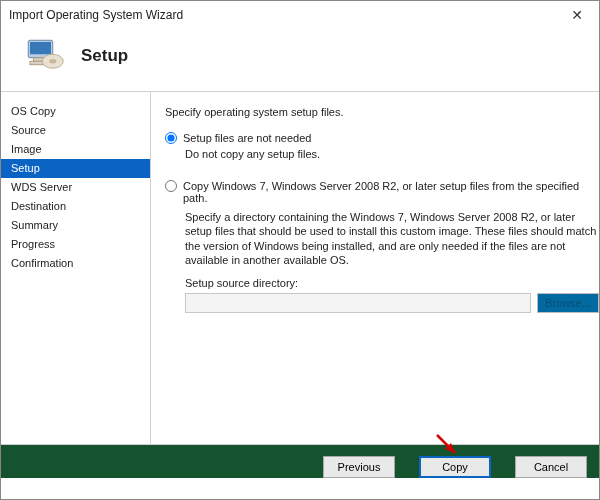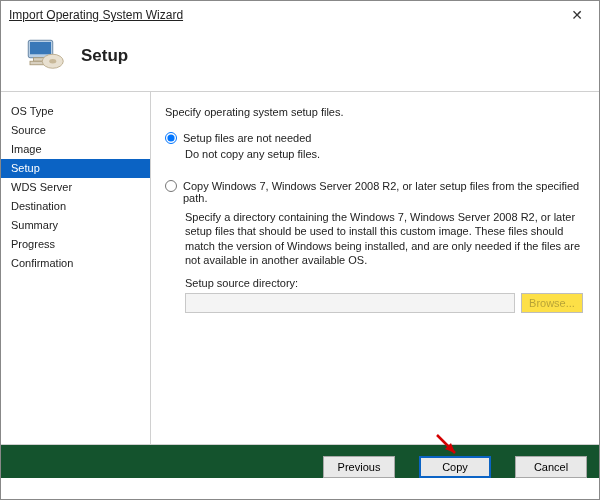--- a/index.html
+++ b/index.html
@@ -1,38 +1,38 @@
 <!DOCTYPE html>
 <html><head>
 <meta charset="utf-8">
 <style>
   * { box-sizing: border-box; margin: 0; padding: 0; font-family: "Segoe UI", Tahoma, sans-serif; }
   body { width: 600px; height: 500px; background: #fff; border: 1px solid #888; position: relative; overflow: hidden; }
   .titlebar { height: 28px; display: flex; align-items: center; padding: 0 8px; font-size: 12px; color: #222; }
-  .titlebar .title { flex: 1; text-decoration: underline; }
+  .titlebar .title { flex: 1; }
   .titlebar .close { width: 28px; text-align: center; font-size: 14px; color: #333; }
   .header { display: flex; align-items: center; padding: 6px 16px 14px 22px; }
   .header .icon { width: 42px; height: 42px; margin-right: 16px; }
   .header h1 { font-size: 17px; font-weight: 700; color: #222; }
   .hr { height: 1px; background: #d0d0d0; }
   .content { display: flex; height: 352px; }
   .sidebar { width: 150px; border-right: 1px solid #d0d0d0; padding-top: 10px; }
   .sidebar .item { font-size: 11px; padding: 2px 10px; color: #222; line-height: 15px; cursor: default; }
   .sidebar .item.selected { background: #0b63c4; color: #fff; }
-  .main { flex: 1; padding: 14px 16px 10px 14px; font-size: 11px; color: #222; }
+  .main { flex: 1; padding: 14px 0 10px 14px; font-size: 11px; color: #222; }
   .instr { margin-bottom: 14px; }
   .radiogroup { margin-bottom: 20px; }
   .radio-row { display: flex; align-items: flex-start; margin-bottom: 4px; }
   .radio-row input[type=radio] { margin-right: 6px; width: 12px; height: 12px; }
   .sub { margin-left: 20px; color: #222; }
   .desc { margin-left: 20px; margin-top: 6px; line-height: 1.3; }
   .dirlabel { margin-left: 20px; margin-top: 10px; margin-bottom: 4px; }
   .dirrow { display: flex; margin-left: 20px; gap: 6px; }
   .dirinput { flex: 1; height: 20px; background: #f4f4f4; border: 1px solid #c8c8c8; font-size: 11px; padding: 0 4px; }
-  .browse { width: 62px; height: 20px; font-size: 11px; background: #fde047; border: 1px solid #bdbdbd; }
+  .browse { width: 62px; height: 20px; font-size: 11px; background: #0369a1; border: 1px solid #bdbdbd; }
   .footer { height: 34px; display: flex; justify-content: flex-end; align-items: flex-end; padding: 0 12px; gap: 24px; border-top: 1px solid #d0d0d0; background: #14532d; }
   .footer button { width: 72px; height: 22px; font-size: 11px; background: #e9e9e9; border: 1px solid #a8a8a8; }
   .footer button.primary { border: 2px solid #0b63c4; background: #e9e9e9; }
   .arrow { position: absolute; bottom: 38px; right: 136px; pointer-events: none; }
 </style>
 </head>
 <body>
 
 <div class="titlebar">
   <span class="title">Import Operating System Wizard</span>
@@ -49,21 +49,21 @@
       <ellipse cx="34" cy="30" rx="12" ry="8" fill="#e8e0d0" stroke="#b8a888"></ellipse>
       <ellipse cx="34" cy="30" rx="4" ry="2.5" fill="#c8b898"></ellipse>
     </svg>
   </span>
   <h1>Setup</h1>
 </div>
 <div class="hr"></div>
 
 <div class="content">
   <div class="sidebar">
-    <div class="item">OS Type</div>
+    <div class="item">OS Copy</div>
     <div class="item">Source</div>
     <div class="item">Image</div>
     <div class="item selected">Setup</div>
     <div class="item">WDS Server</div>
     <div class="item">Destination</div>
     <div class="item">Summary</div>
     <div class="item">Progress</div>
     <div class="item">Confirmation</div>
   </div>
 

